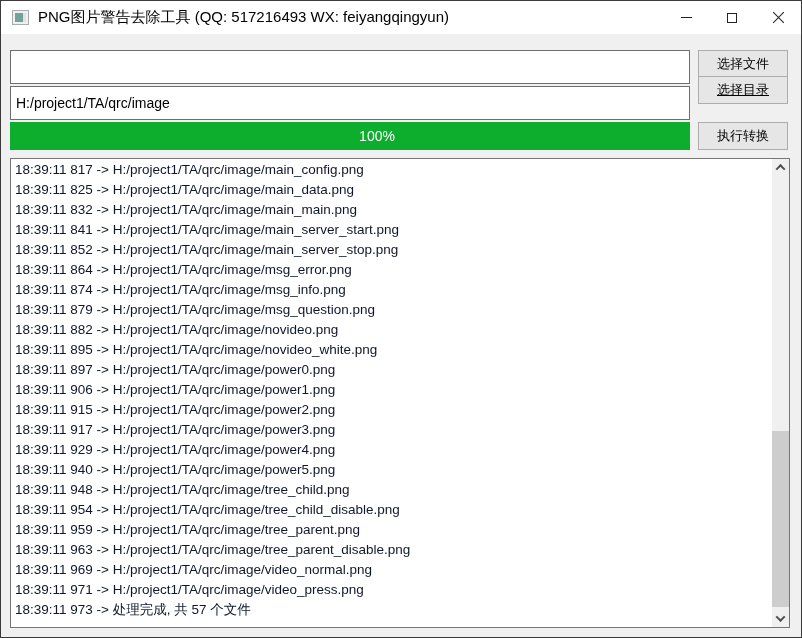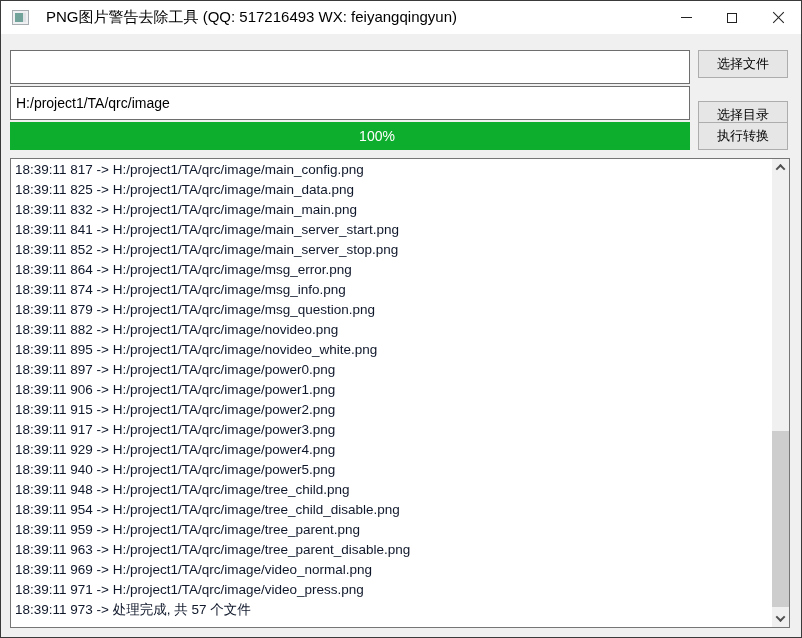--- a/index.html
+++ b/index.html
@@ -30,21 +30,21 @@
   }
   .app-icon .pane-left {
     position: absolute; left: 2px; top: 2px; width: 8px; height: 9px;
     background: #72a39b;
   }
   .app-icon .pane-right {
     position: absolute; right: 2px; top: 2px; width: 3px; height: 9px;
     background: #dfe3e5;
   }
   .title-text {
-    margin-left: 17px;
+    margin-left: 9px;
     font-size: 15px;
     color: #000000;
     white-space: nowrap;
   }
   .win-controls { margin-left: auto; display: flex; height: 100%; }
   .win-btn {
     width: 46px; height: 100%;
     display: flex; align-items: center; justify-content: center;
     cursor: default;
   }
@@ -73,21 +73,21 @@
     border: 1px solid #adadad;
     background: #e6e6e6;
     font-family: "Liberation Sans", "DejaVu Sans", sans-serif;
     font-size: 13px; color: #000;
     text-align: center;
     cursor: default;
   }
   #input-file { top: 49px; }
   #btn-file   { top: 49px; }
   #input-dir  { top: 85px; }
-  #btn-dir    { top: 100px; }
+  #btn-dir    { top: 75px; text-decoration: underline; }
   #btn-exec   { top: 121px; }
 
   .progress {
     position: absolute; left: 9px; top: 121px; width: 680px; height: 28px;
     background: #e6e6e6;
     overflow: hidden;
   }
   .progress-fill {
     height: 100%;
     background: #0dad2d;

